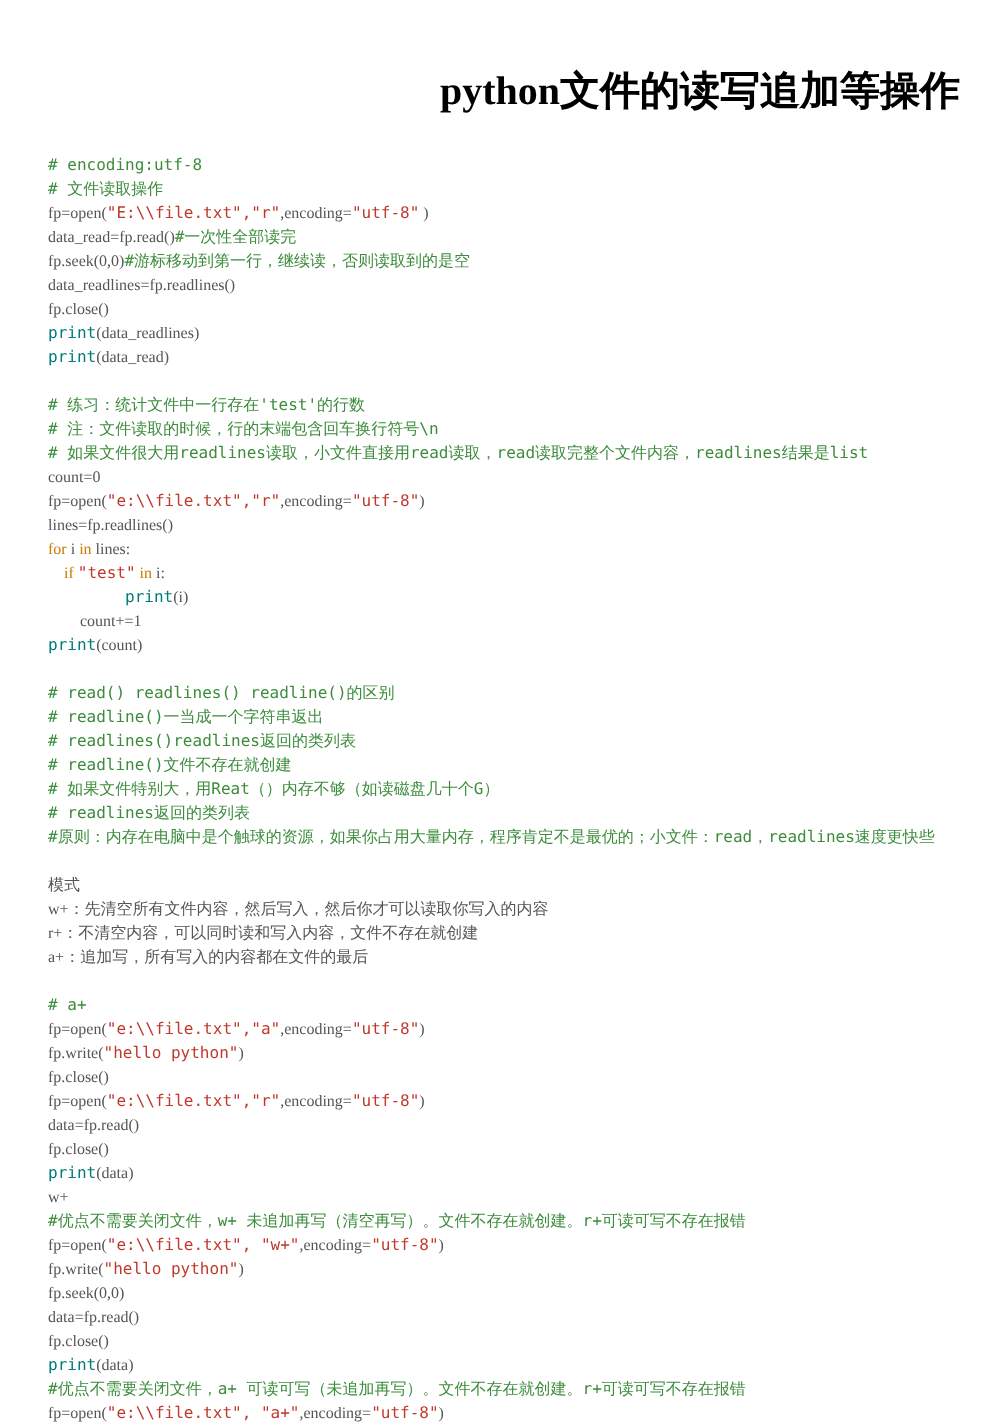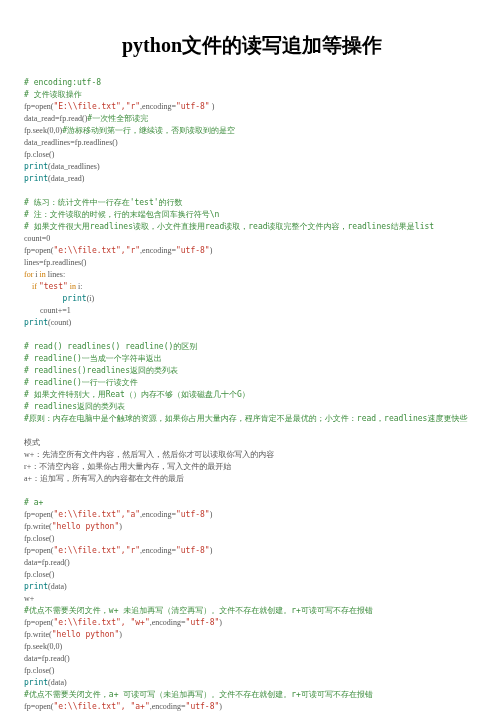--- a/index.html
+++ b/index.html
@@ -8,21 +8,21 @@
     width: 504px;
     background: white;
     font-family: SimSun, "Songti SC", serif;
   }
   .page {
     padding: 24px 24px 24px 24px;
   }
   h1 {
     font-size: 20px;
     font-weight: bold;
-    text-align: center;
+    text-align: right;
     margin: 8px 0 18px 0;
     color: #000;
   }
   .code {
     font-family: Consolas, Menlo, monospace;
     font-size: 8px;
     line-height: 12px;
     white-space: pre;
     color: #555;
   }
@@ -56,28 +56,28 @@
 <span class="c-gray">lines=fp.readlines()</span>
 <span class="c-orange">for</span><span class="c-gray"> i </span><span class="c-orange">in</span><span class="c-gray"> lines:</span>
 <span class="c-orange">    if </span><span class="c-red">"test"</span><span class="c-orange"> in</span><span class="c-gray"> i:</span>
 <span class="c-teal">        print</span><span class="c-gray">(i)</span>
 <span class="c-gray">        count+=1</span>
 <span class="c-teal">print</span><span class="c-gray">(count)</span>
 
 <span class="c-green"># read() readlines() readline()的区别</span>
 <span class="c-green"># readline()一当成一个字符串返出</span>
 <span class="c-green"># readlines()readlines返回的类列表</span>
-<span class="c-green"># readline()一行一行读文件</span>
+<span class="c-green"># readline()文件不存在就创建</span>
 <span class="c-green"># 如果文件特别大，用Reat（）内存不够（如读磁盘几十个G）</span>
 <span class="c-green"># readlines返回的类列表</span>
 <span class="c-green">#原则：内存在电脑中是个触球的资源，如果你占用大量内存，程序肯定不是最优的；小文件：read，readlines速度更快些</span>
 
 <span class="c-gray">模式</span>
 <span class="c-gray">w+：先清空所有文件内容，然后写入，然后你才可以读取你写入的内容</span>
-<span class="c-gray">r+：不清空内容，如果你占用大量内存，写入文件的最开始</span>
+<span class="c-gray">r+：不清空内容，可以同时读和写入内容，文件不存在就创建</span>
 <span class="c-gray">a+：追加写，所有写入的内容都在文件的最后</span>
 
 <span class="c-green"># a+</span>
 <span class="c-gray">fp=open(</span><span class="c-red">"e:\\file.txt","a"</span><span class="c-gray">,encoding=</span><span class="c-red">"utf-8"</span><span class="c-gray">)</span>
 <span class="c-gray">fp.write(</span><span class="c-red">"hello python"</span><span class="c-gray">)</span>
 <span class="c-gray">fp.close()</span>
 <span class="c-gray">fp=open(</span><span class="c-red">"e:\\file.txt","r"</span><span class="c-gray">,encoding=</span><span class="c-red">"utf-8"</span><span class="c-gray">)</span>
 <span class="c-gray">data=fp.read()</span>
 <span class="c-gray">fp.close()</span>
 <span class="c-teal">print</span><span class="c-gray">(data)</span>

